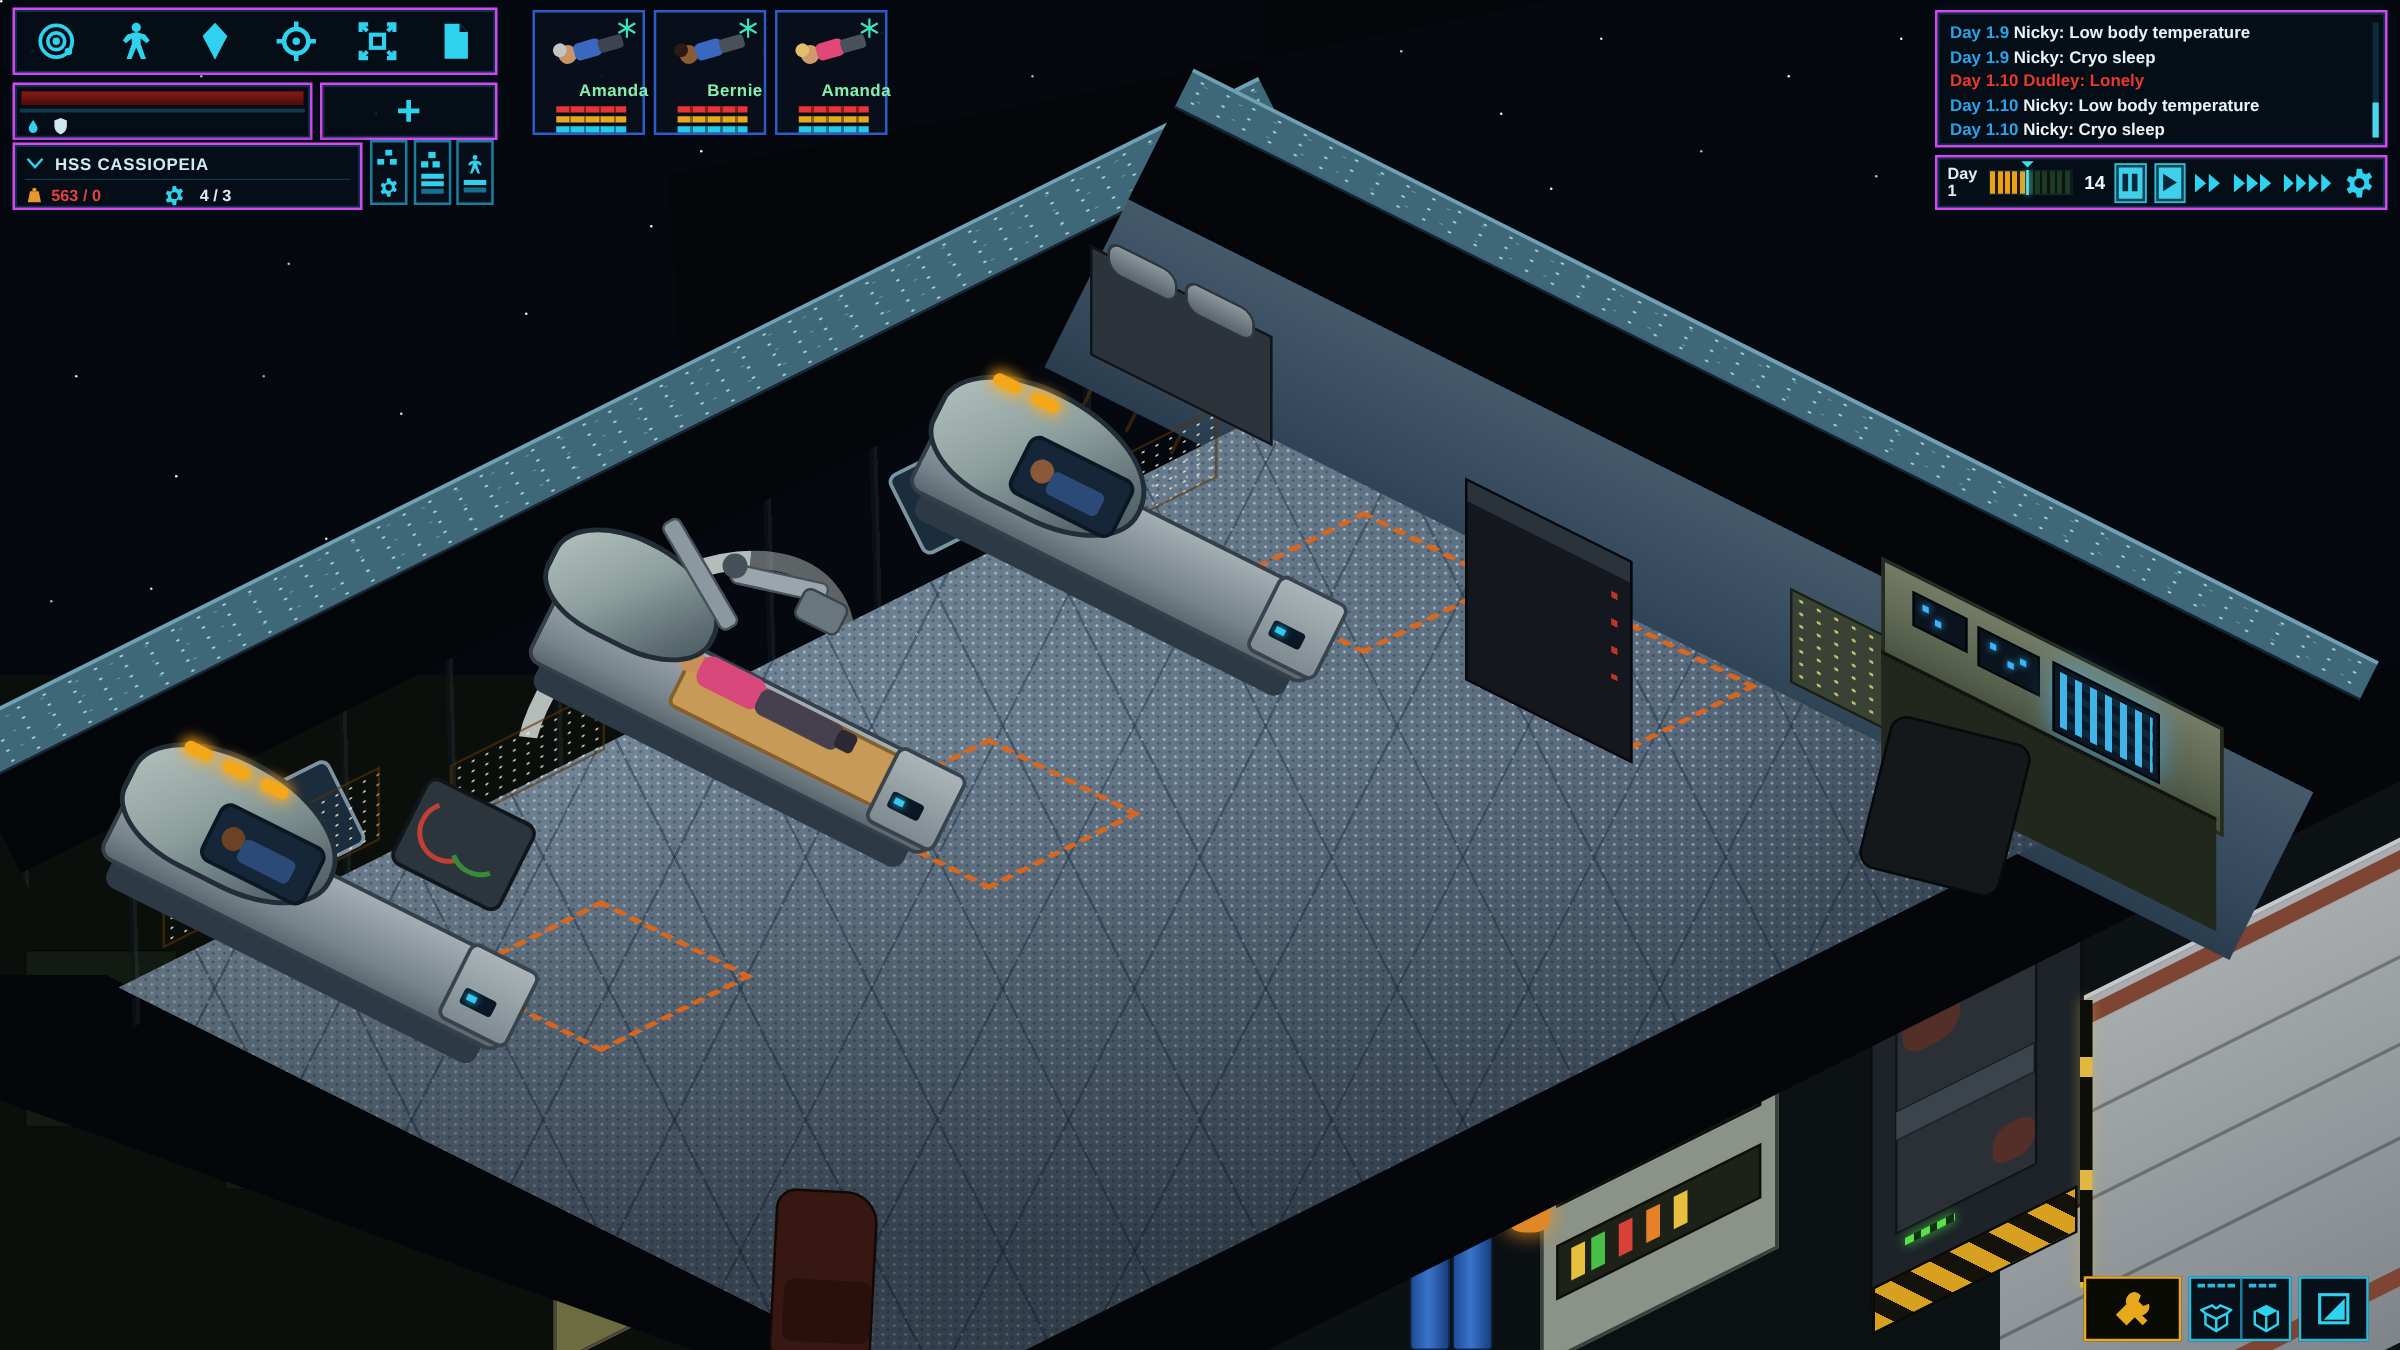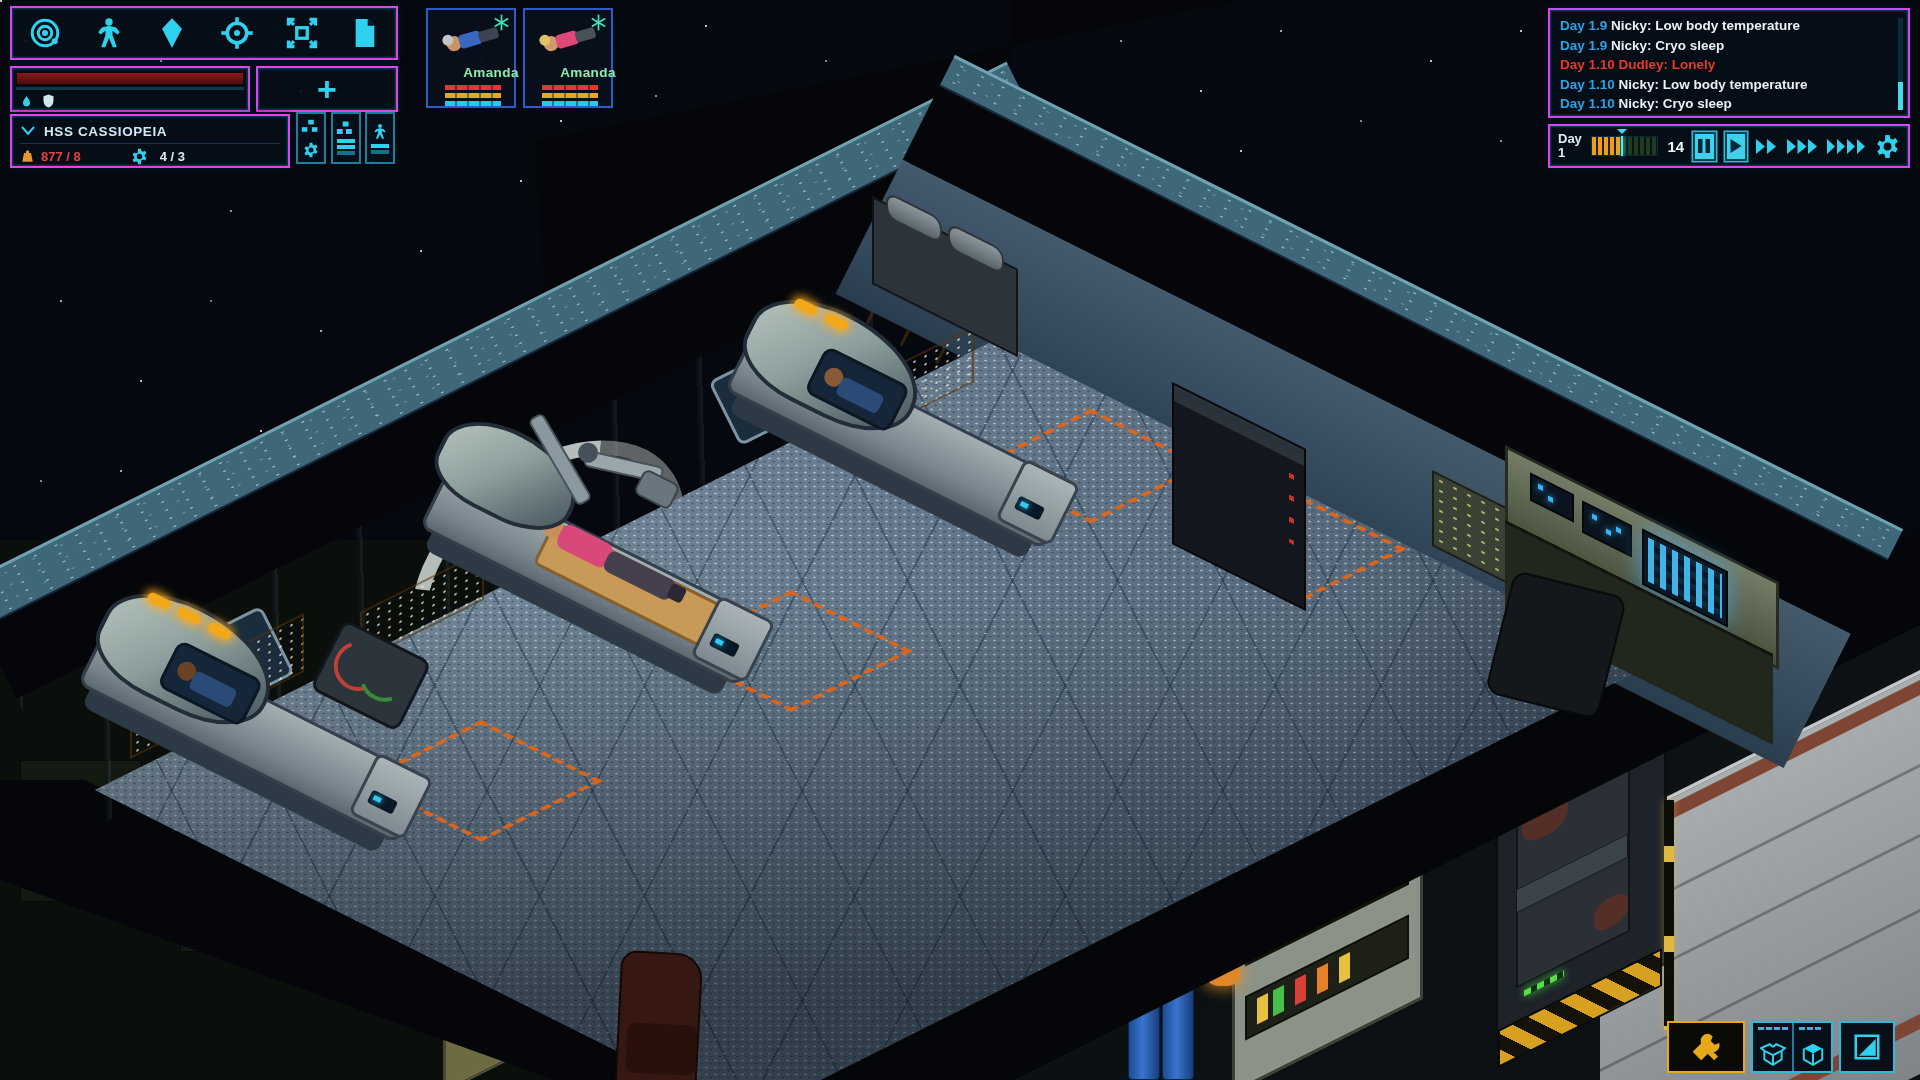--- a/index.html
+++ b/index.html
@@ -520,21 +520,21 @@
       </span>
       <span class="name">HSS CASSIOPEIA</span>
     </div>
     <div class="row2">
       <span class="icon" style="color:#e8962e">
         <svg width="15" height="14" viewBox="0 0 24 24" fill="currentColor">
             <path d="M9 5a3 3 0 1 1 6 0l-.5 2h-5z"></path>
             <path d="M6 7h12l3 15H3z"></path>
           </svg>
       </span>
-      <span class="wval">877 / 8</span>
+      <span class="wval">563 / 0</span>
       <span class="icon gear2">
         <svg width="17" height="17" viewBox="0 0 24 24" fill="currentColor" fill-rule="evenodd">
           <path d="M10 1h4l.6 3.2a8 8 0 0 1 2.2 1l3-1.3 2 3.5-2.5 2.1a8 8 0 0 1 0 2.6l2.5 2.1-2 3.5-3-1.3a8 8 0 0 1-2.2 1L14 23h-4l-.6-3.2a8 8 0 0 1-2.2-1l-3 1.3-2-3.5 2.5-2.1a8 8 0 0 1 0-2.6L2.2 9.8l2-3.5 3 1.3a8 8 0 0 1 2.2-1zM12 8.2a3.8 3.8 0 1 0 0 7.6 3.8 3.8 0 0 0 0-7.6z"></path>
           <path d="M11.2 9.5h1.6v1.7h1.7v1.6h-1.7v1.7h-1.6v-1.7H9.5v-1.6h1.7z" fill="#0a1522"></path>
         </svg>
       </span>
       <span class="cval">4 / 3</span>
     </div>
   </div>
 
@@ -576,20 +576,41 @@
             <line x1="21.5" y1="6.5" x2="2.5" y2="17.5"></line>
         </svg>
       </span>
       <div class="sprite">
         <span class="sp-head" style="background:#c89468;"></span>
           <span class="sp-hair" style="background:#c4c4c4;"></span>
         <span class="sp-torso" style="background:#3a68c0;"></span>
           <span class="sp-legs" style="background:#3c4450;"></span>
       </div>
       <div class="cname">Amanda</div>
+      <div class="bars">
+        <div class="b-red"></div>
+          <div class="b-yel"></div>
+          <div class="b-cyn"></div>
+      </div>
+    </div>
+    <div class="crew-card">
+      <span class="snow">
+        <svg width="17" height="17" viewBox="0 0 24 24" stroke="currentColor" stroke-width="2.4" fill="none">
+          <line x1="12" y1="1" x2="12" y2="23"></line>
+            <line x1="2.5" y1="6.5" x2="21.5" y2="17.5"></line>
+            <line x1="21.5" y1="6.5" x2="2.5" y2="17.5"></line>
+        </svg>
+      </span>
+      <div class="sprite">
+        <span class="sp-head" style="background:#8a5a34;"></span>
+          <span class="sp-hair" style="background:#2a1c14;"></span>
+        <span class="sp-torso" style="background:#3a68c0;"></span>
+          <span class="sp-legs" style="background:#4a5058;"></span>
+      </div>
+      <div class="cname">Bernie</div>
       <div class="bars">
         <div class="b-red"></div>
           <div class="b-yel"></div>
           <div class="b-cyn"></div>
       </div>
     </div>
     <div class="crew-card">
       <span class="snow">
         <svg width="17" height="17" viewBox="0 0 24 24" stroke="currentColor" stroke-width="2.4" fill="none">
           <line x1="12" y1="1" x2="12" y2="23"></line>

